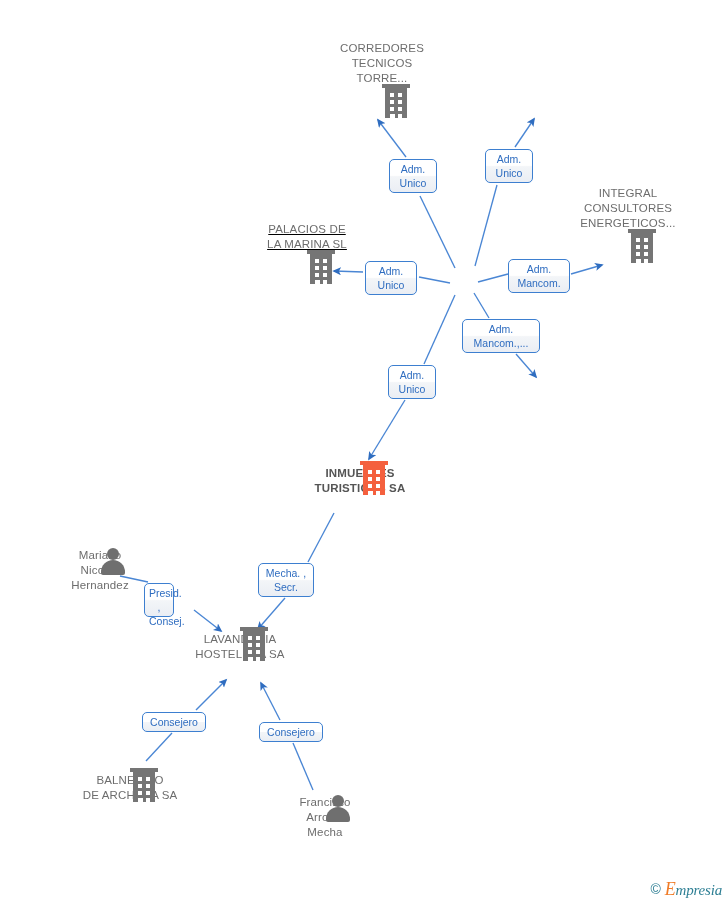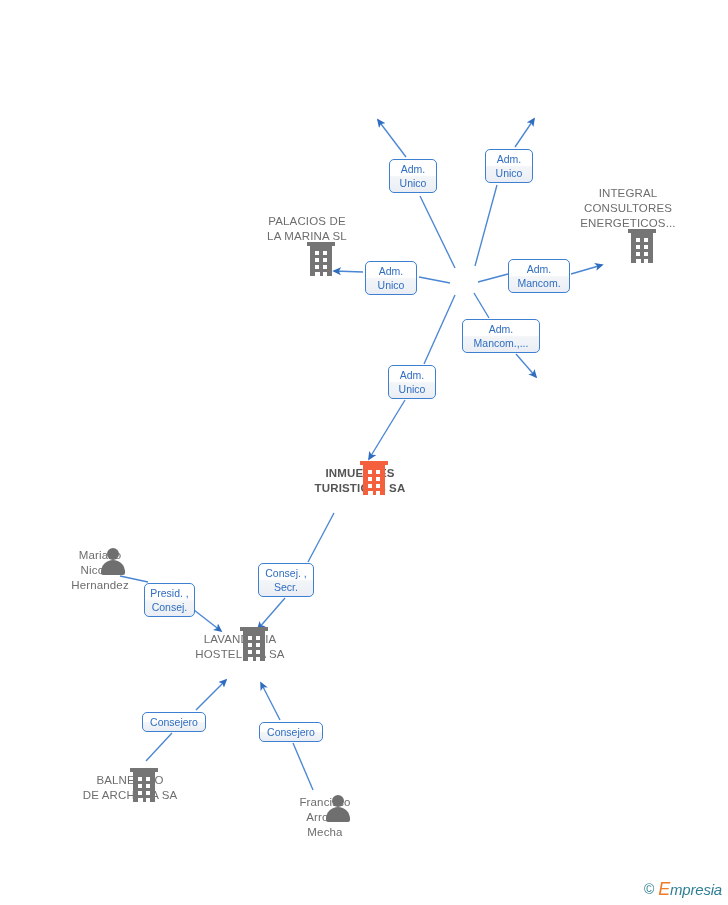--- a/index.html
+++ b/index.html
@@ -141,21 +141,21 @@
     align-items: center;
     gap: 4px;
     font-size: 15px;
   }
   #watermark .copy {
     color: #2e7f94;
     font-size: 14px;
     line-height: 14px;
   }
   #watermark .brand {
-    font-family: Liberation Sans, sans-serif;
+    font-family: Liberation Serif, serif;
     font-style: italic;
     font-size: 15px;
     color: #2e7f94;
     line-height: 24px;
     letter-spacing: -.2px;
   }
   #watermark .brand .e {
     color: #f07c28;
     font-size: 18px;
   }
@@ -198,23 +198,39 @@
       <path name="x" d="M285,598 L258,629" marker-end="url(#arrow)"></path>
 
       <path d="M146,761 L172,733"></path>
       <path d="M196,710 L226,680" marker-end="url(#arrow)"></path>
 
       <path d="M313,790 L293,743"></path>
       <path d="M280,720 L261,683" marker-end="url(#arrow)"></path>
     </g>
   </svg>
 
-
-
-  <div class="node cap-above" style="left:307px; top:214px;">
+  <div class="node cap-above" style="left:382px; top:41px;">
+    <span class="caption">CORREDORES
+TECNICOS
+TORRE...</span>
+    <span class="glyph">
+      <span class="bld">
+        <span class="body"></span>
+        <span class="base"></span>
+        <i style="left:8px;  top:5px;"></i><i style="left:16px; top:5px;"></i>
+        <i style="left:8px;  top:12px;"></i><i style="left:16px; top:12px;"></i>
+        <i style="left:8px;  top:19px;"></i><i style="left:16px; top:19px;"></i>
+        <i class="door" style="left:8px; top:26px; height:6px;"></i>
+        <i style="left:16px; top:26px;"></i>
+      </span>
+    </span>
+  </div>
+
+
+  <div class="node cap-above" style="left:307px; top:222px;text-decoration:underline;">
     <span class="caption">PALACIOS DE
 LA MARINA SL</span>
     <span class="glyph">
       <span class="bld">
         <span class="body"></span><span class="base"></span>
         <i style="left:8px;  top:5px;"></i><i style="left:16px; top:5px;"></i>
         <i style="left:8px;  top:12px;"></i><i style="left:16px; top:12px;"></i>
         <i style="left:8px;  top:19px;"></i><i style="left:16px; top:19px;"></i>
         <i class="door" style="left:8px; top:26px; height:6px;"></i>
         <i style="left:16px; top:26px;"></i>
@@ -314,24 +330,24 @@
 
   <div class="rel" style="left:508px; top:259px; width:62px; height:34px;">Adm.
 Mancom.</div>
 
   <div class="rel" style="left:462px; top:319px; width:78px; height:34px;">Adm.
 Mancom.,...</div>
 
   <div class="rel" style="left:388px; top:365px; width:48px; height:34px;">Adm.
 Unico</div>
 
-  <div class="rel" style="left:144px; top:583px; width:51px; height:34px;">Presid. ,
+  <div class="rel" style="left:144px; top:583px; width:30px; height:34px;">Presid. ,
 Consej.</div>
 
-  <div class="rel" style="left:258px; top:563px; width:56px; height:34px;">Consej. ,
+  <div class="rel" style="left:258px; top:563px; width:56px; height:34px;">Mecha. ,
 Secr.</div>
 
   <div class="rel" style="left:142px; top:712px; width:64px; height:20px; line-height:14px; padding-top:2px;">Consejero</div>
 
   <div class="rel" style="left:259px; top:722px; width:64px; height:20px; line-height:14px; padding-top:2px;">Consejero</div>
 
   <div id="watermark">
     <span class="copy">©</span>
     <span class="brand"><span class="e">E</span><span>mpresia</span></span>
   </div>

